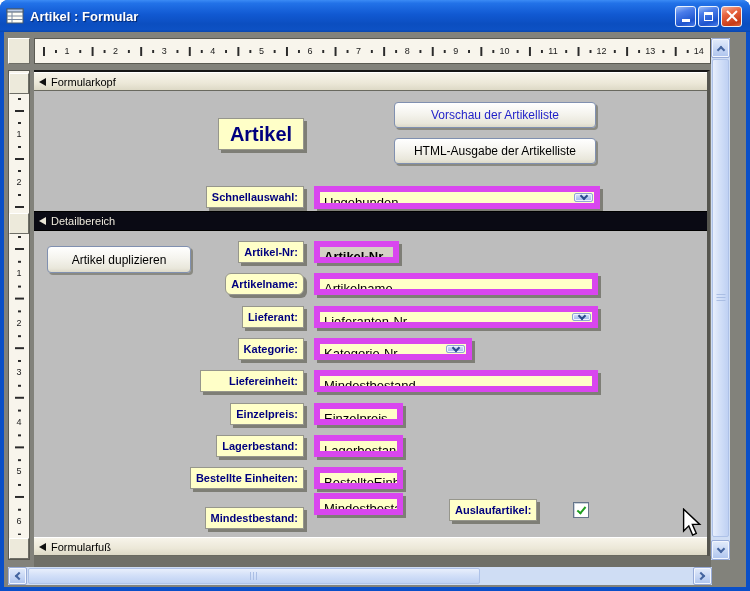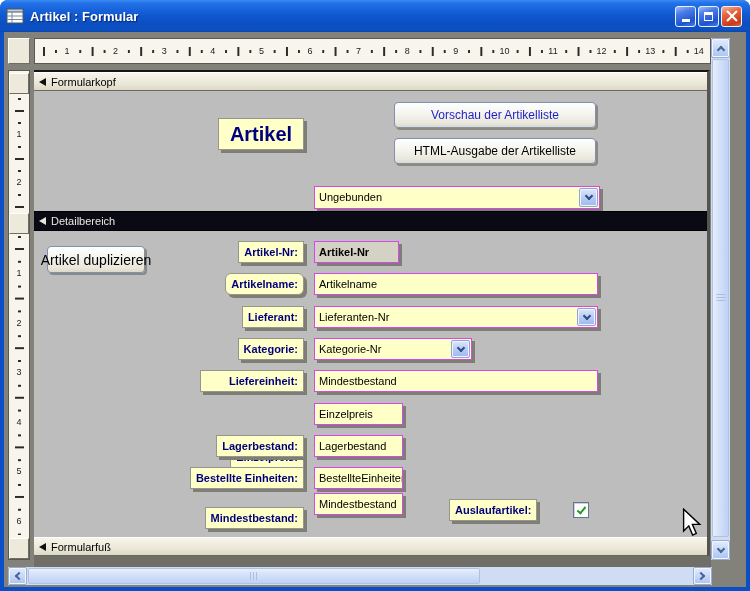--- a/index.html
+++ b/index.html
@@ -50,22 +50,22 @@
   .bar-detail .arr{border-right-color:#E8E4D6;}
   .bar-footer{top:465px;}
   .sec-body{position:absolute;left:0;width:100%;background:#BDBDBD;}
   .header-body{top:19px;height:120px;}
   .detail-body{top:159px;height:306px;}
 
   
   .ctl-label{position:absolute;height:22px;line-height:20px;padding:0 5px;background:#FFFFC8;color:#00007E;font-weight:bold;font-size:11px;
     text-align:center;border:1px solid #96968C;box-shadow:3px 3px 0 #7E7E76;white-space:nowrap;}
   .anchor-right{right:403px;}
-  .ctl-field{position:absolute;left:280px;height:22px;line-height:20px;padding:0 4px;background:#FFFFC8;color:#000;font-size:11px;
-    border:1px solid #d946ef;box-shadow:3px 3px 0 #7E7E76;overflow:hidden;white-space:nowrap;}
+  .ctl-field{position:absolute;left:280px;height:22px;line-height:20px;padding:0 4px;background:#FFFFC8;color:#000;font-size:13px;
+    border:6px solid #d946ef;box-shadow:3px 3px 0 #7E7E76;overflow:hidden;white-space:nowrap;}
   .ctl-field.gray{background:#D4D1C5;font-weight:bold;}
   .ctl-field.combo{padding-right:22px;}
   .combo-btn{position:absolute;top:1px;right:1px;bottom:1px;width:19px;display:flex;align-items:center;justify-content:center;
     background:linear-gradient(180deg,#DCE6FA 0%,#BACCF2 50%,#9FB8EC 100%);border:1px solid #8FA3D8;border-radius:2px;box-shadow:inset 0 0 0 1px #EFF4FE;}
   .chev{width:6px;height:6px;border-left:2px solid #2B4B8C;border-bottom:2px solid #2B4B8C;}
   .chev-down{transform:rotate(-45deg);margin-top:-3px;}
   .chev-up{transform:rotate(135deg);margin-top:3px;}
   .chev-left{transform:rotate(45deg);margin-left:3px;}
   .chev-right{transform:rotate(-135deg);margin-left:-3px;}
   .form-title{position:absolute;left:184px;top:27px;width:86px;height:32px;line-height:30px;text-align:center;font-size:20px;font-weight:bold;
@@ -174,35 +174,36 @@
 
         <div class="section-bar bar-header">
           <span class="arr"></span>
           <span>Formularkopf</span>
         </div>
 
         <div class="sec-body header-body">
           <div class="form-title">Artikel</div>
           <div class="xp-btn link" style="left:360px;top:11px;width:202px;height:26px;">Vorschau der Artikelliste</div>
           <div class="xp-btn" style="left:360px;top:47px;width:202px;height:26px;">HTML-Ausgabe der Artikelliste</div>
+          <div class="ctl-label anchor-right" style="top:95px;">Schnellauswahl:</div>
           <div class="ctl-field combo" style="top:95px;width:286px;height:23px;line-height:21px;">
             <span>Ungebunden</span>
             <span class="combo-btn">
                 <span class="chev chev-down"></span>
               </span>
           </div>
         </div>
 
         <div class="section-bar bar-detail">
           <span class="arr"></span>
           <span>Detailbereich</span>
         </div>
 
         <div class="sec-body detail-body">
-          <div class="xp-btn" style="left:13px;top:15px;width:98px;height:27px;font-size:14px;">Artikel duplizieren</div>
+          <div class="xp-btn" style="left:13px;top:15px;width:144px;height:27px;font-size:12px;">Artikel duplizieren</div>
 
           <div class="ctl-label anchor-right" style="top:10px;">Artikel-Nr:</div>
           <div class="ctl-field gray" style="top:10px;width:85px;">Artikel-Nr</div>
 
           <div class="ctl-label anchor-right" style="top:42px;border-radius:6px;">Artikelname:</div>
           <div class="ctl-field" style="top:42px;width:284px;">Artikelname</div>
 
           <div class="ctl-label anchor-right" style="top:75px;">Lieferant:</div>
           <div class="ctl-field combo" style="top:75px;width:284px;">
             <span>Lieferanten-Nr</span>
@@ -215,21 +216,21 @@
           <div class="ctl-field combo" style="top:107px;width:158px;">
             <span>Kategorie-Nr</span>
             <span class="combo-btn">
                 <span class="chev chev-down"></span>
               </span>
           </div>
 
           <div class="ctl-label anchor-right" style="top:139px;padding-left:28px;">Liefereinheit:</div>
           <div class="ctl-field" style="top:139px;width:284px;">Mindestbestand</div>
 
-          <div class="ctl-label anchor-right" style="top:172px;margin-top:43px;">Einzelpreis:</div>
+          <div class="ctl-label anchor-right" style="top:172px;">Einzelpreis:</div>
           <div class="ctl-field" style="top:172px;width:89px;">Einzelpreis</div>
 
           <div class="ctl-label anchor-right" style="top:204px;">Lagerbestand:</div>
           <div class="ctl-field" style="top:204px;width:89px;">Lagerbestand</div>
 
           <div class="ctl-label anchor-right" style="top:236px;">Bestellte Einheiten:</div>
           <div class="ctl-field" style="top:236px;width:89px;">BestellteEinheiten</div>
 
           <div class="ctl-label anchor-right" style="top:276px;margin-left:11px;">Mindestbestand:</div>
           <div class="ctl-field" style="top:262px;width:89px;">Mindestbestand</div>

